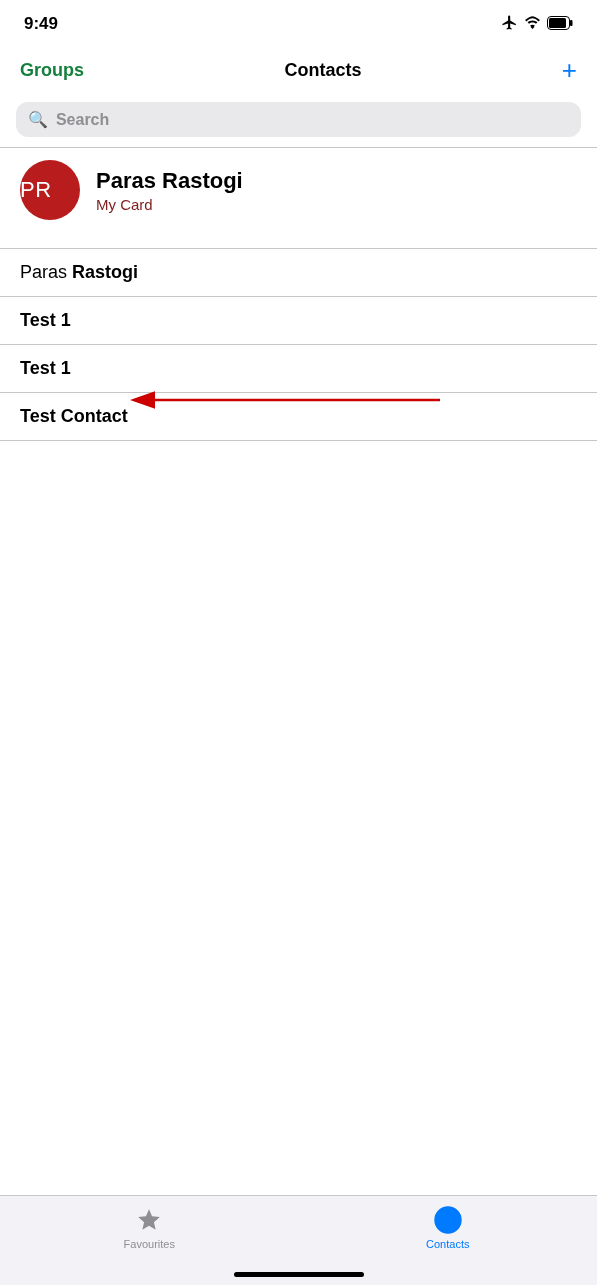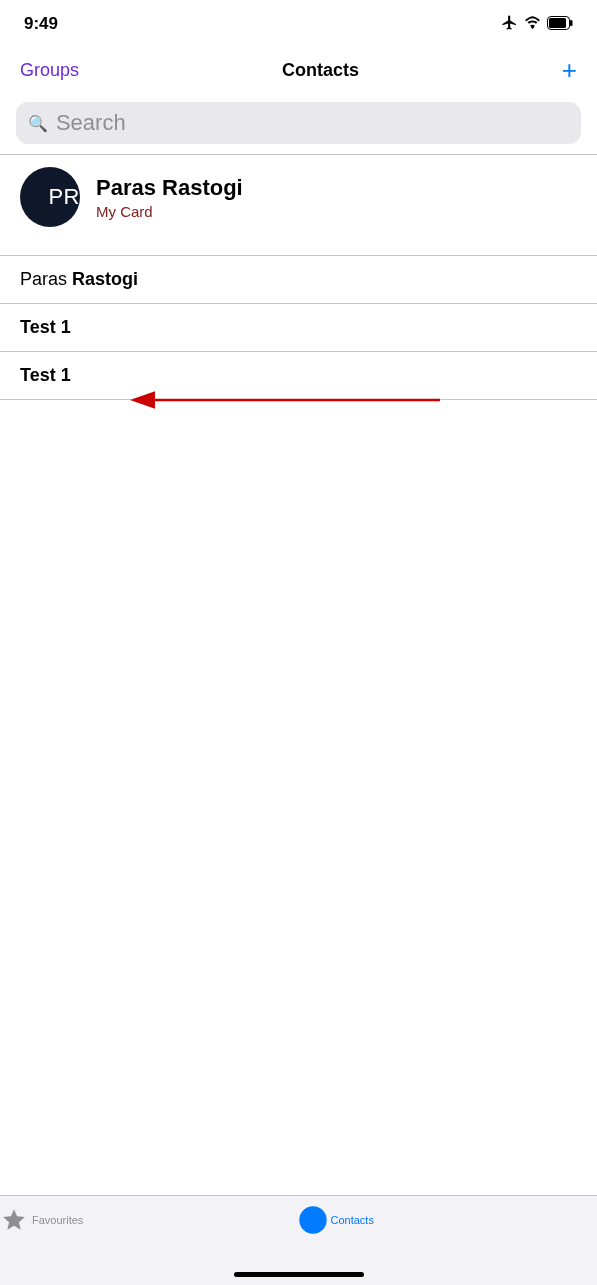--- a/index.html
+++ b/index.html
@@ -37,23 +37,23 @@
 
     
     .nav-bar {
       display: flex;
       justify-content: space-between;
       align-items: center;
       padding: 8px 20px 8px 20px;
       height: 52px;
     }
     .nav-groups {
-      color: #6d28d9;
+      color: #15803d;
       font-size: 18px;
-      font-weight: 400;
+      font-weight: 700;
     }
     .nav-title {
       font-size: 18px;
       font-weight: 600;
       color: #000;
     }
     .nav-add {
       color: #007AFF;
       font-size: 26px;
       font-weight: 300;
@@ -71,21 +71,22 @@
       align-items: center;
       padding: 8px 12px;
       gap: 8px;
     }
     .search-icon-wrap {
       color: #8E8E93;
       font-size: 16px;
     }
     .search-placeholder {
       color: #8E8E93;
-      font-size: 22px;
+      font-size: 16px;
+      font-weight: bold;
     }
 
     
     .divider {
       height: 1px;
       background: #C6C6C8;
       margin: 0;
     }
 
     
@@ -93,24 +94,24 @@
       display: flex;
       align-items: center;
       padding: 12px 20px;
       gap: 16px;
       background: #fff;
     }
     .avatar {
       width: 60px;
       height: 60px;
       border-radius: 50%;
-      background: #0f172a;
-      display: flex;
-      align-items: center;
-      justify-content: flex-end;
+      background: #b91c1c;
+      display: flex;
+      align-items: center;
+      justify-content: flex-start;
       flex-shrink: 0;
     }
     .avatar-initials {
       color: #fff;
       font-size: 22px;
       font-weight: 400;
       letter-spacing: 0.5px;
     }
     .my-card-info {
       display: flex;
@@ -169,21 +170,21 @@
       height: 90px;
       background: #F2F2F7;
       border-top: 1px solid #C6C6C8;
       display: flex;
       align-items: flex-start;
       padding-top: 10px;
     }
     .tab-item {
       flex: 1;
       display: flex;
-      flex-direction: row;
+      flex-direction: column;
       align-items: center;
       gap: 4px;
     }
     .tab-icon {
       width: 28px;
       height: 28px;
       display: flex;
       align-items: center;
       justify-content: center;
     }
@@ -288,20 +289,25 @@
   <div class="contact-item">
     <span class="contact-name">
       <span class="bold">Test </span><span class="bold">1</span>
     </span>
   </div>
   <div class="contact-item">
     <span class="contact-name">
       <span class="bold">Test </span><span class="bold">1</span>
     </span>
   </div>
+  <div class="contact-item">
+    <span class="contact-name">
+      <span class="bold">Test </span><span class="bold">Contact</span>
+    </span>
+  </div>
 </div>
 
 <svg class="arrow-overlay" width="597" height="1285" xmlns="http://www.w3.org/2000/svg">
 
   <defs>
     <marker id="arrowhead" markerWidth="10" markerHeight="7" refX="0" refY="3.5" orient="auto">
       <polygon points="0 0, 10 3.5, 0 7" fill="#CC0000"></polygon>
     </marker>
   </defs>
   <line x1="440" y1="400" x2="155" y2="400" stroke="#CC0000" stroke-width="2.5" marker-end="url(#arrowhead)"></line>

